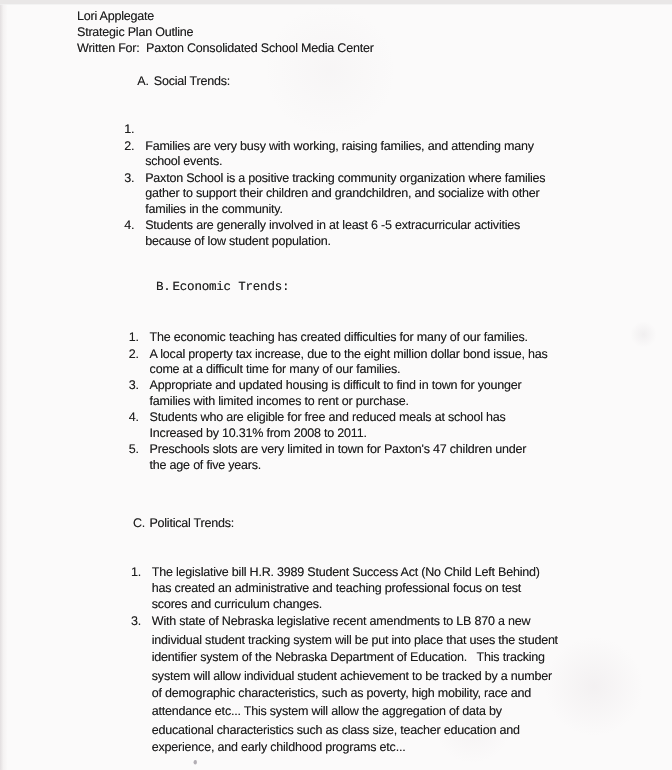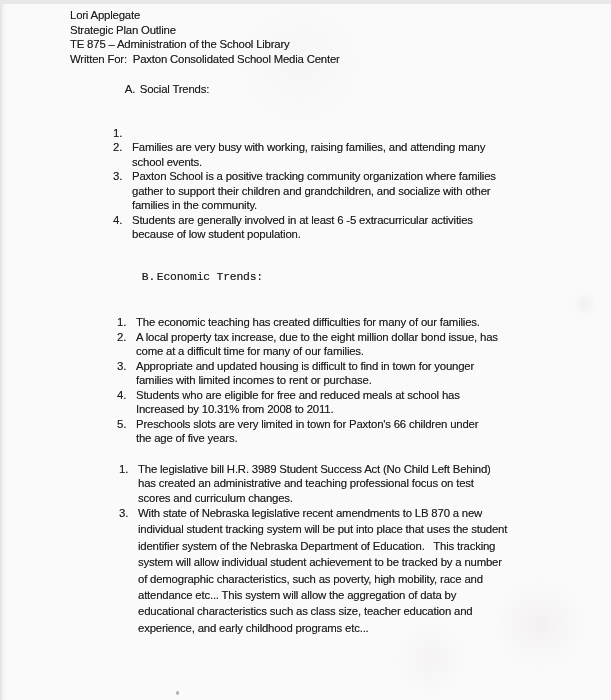--- a/index.html
+++ b/index.html
@@ -47,21 +47,20 @@
   }
 </style>
 </head>
 <body>
 
 <div class="page">
 
   <header class="doc-header">
     <div class="hline">Lori Applegate</div>
     <div class="hline">Strategic Plan Outline</div>
-    <div class="hline">TE 875 – Administration of the School Library</div>
     <div class="hline">Written For:  Paxton Consolidated School Media Center</div>
   </header>
 
 
   <section>
     <div class="h2 h2-a">
       <span class="h2label">A.</span><span class="h2text">Social Trends:</span>
     </div>
     <div class="list list-a">
       <div class="li">
@@ -105,27 +104,30 @@
         <div class="txt">Appropriate and updated housing is difficult to find in town for younger
 families with limited incomes to rent or purchase.</div>
       </div>
       <div class="li">
         <span class="num">4.</span>
         <div class="txt">Students who are eligible for free and reduced meals at school has
 Increased by 10.31% from 2008 to 2011.</div>
       </div>
       <div class="li">
         <span class="num">5.</span>
-        <div class="txt">Preschools slots are very limited in town for Paxton's 66 children under
+        <div class="txt">Preschools slots are very limited in town for Paxton's 47 children under
 the age of five years.</div>
       </div>
     </div>
   </section>
 
   <section>
+    <div class="h2 h2-c">
+      <span class="h2label">C.</span><span class="h2text">Political Trends:</span>
+    </div>
     <div class="list list-c">
       <div class="li">
         <span class="num">1.</span>
         <div class="txt">The legislative bill H.R. 3989 Student Success Act (No Child Left Behind)
 has created an administrative and teaching professional focus on test
 scores and curriculum changes.</div>
       </div>
       <div class="li li-loose">
         <span class="num">3.</span>
         <div class="txt">With state of Nebraska legislative recent amendments to LB 870 a new

